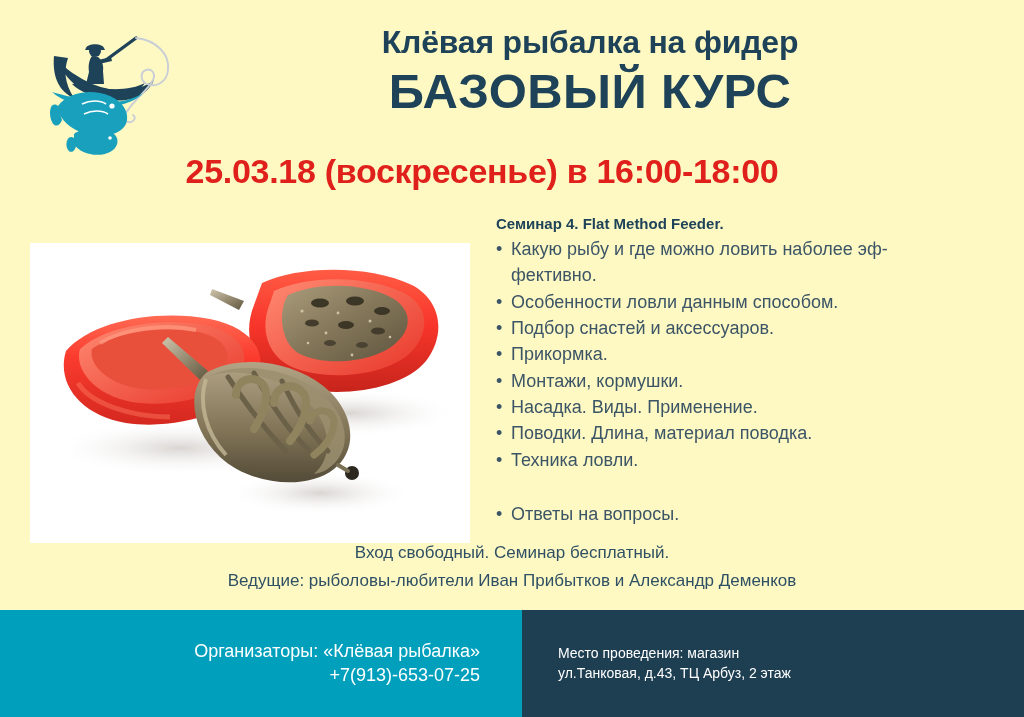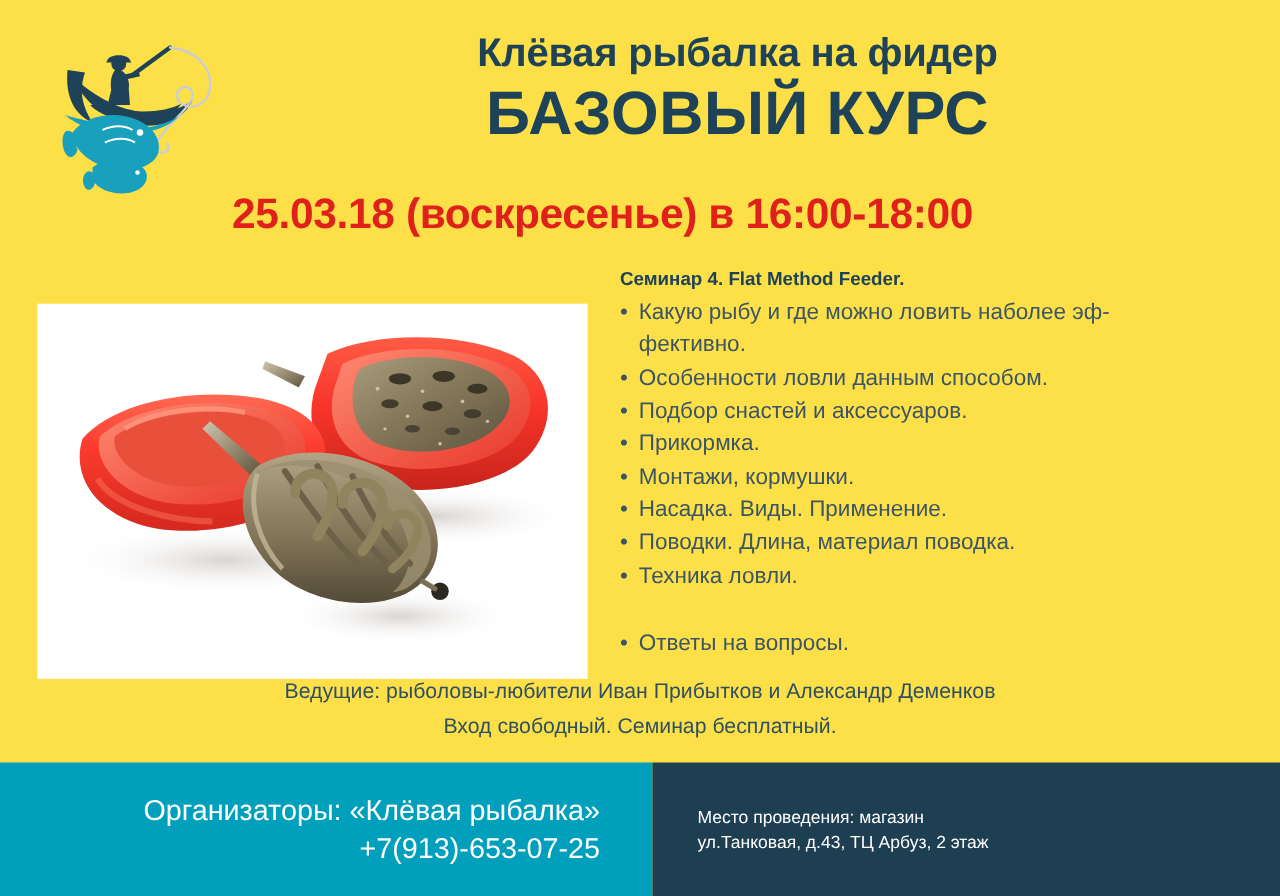--- a/index.html
+++ b/index.html
@@ -8,21 +8,21 @@
     padding: 0;
     background: #ffffff;
   }
   body {
     font-family: "Liberation Sans", "DejaVu Sans", sans-serif;
   }
   #poster {
     position: relative;
     width: 1024px;
     height: 717px;
-    background: #fde047;
+    background: #fef9c3;
     overflow: hidden;
   }
 
   
   .logo {
     position: absolute;
     left: 48px;
     top: 26px;
     width: 130px;
     height: 140px;
@@ -149,21 +149,21 @@
     background: #00a0bd;
     display: flex;
     flex-direction: column;
     align-items: flex-end;
     justify-content: center;
     box-sizing: border-box;
     padding-right: 42px;
   }
   .footer-left div {
     color: #ffffff;
-    font-size: 23px;
+    font-size: 18px;
     line-height: 1.30;
     white-space: nowrap;
     text-align: right;
   }
   .footer-right {
     width: 502px;
     height: 107px;
     background: #1e3e52;
     display: flex;
     flex-direction: column;
@@ -355,22 +355,22 @@
       <li>Прикормка.</li>
       <li>Монтажи, кормушки.</li>
       <li>Насадка. Виды. Применение.</li>
       <li>Поводки. Длина, материал поводка.</li>
       <li>Техника ловли.</li>
       <li class="spacer-before">Ответы на вопросы.</li>
     </ul>
   </div>
 
   <div class="notes">
+    <div>Вход свободный. Семинар бесплатный.</div>
     <div>Ведущие: рыболовы-любители Иван Прибытков и Александр Деменков</div>
-    <div>Вход свободный. Семинар бесплатный.</div>
   </div>
 
   <div class="footer">
     <div class="footer-left">
       <div>Организаторы: «Клёвая рыбалка»</div>
       <div>+7(913)-653-07-25</div>
     </div>
     <div class="footer-right">
       <div>Место проведения: магазин</div>
       <div>ул.Танковая, д.43, ТЦ Арбуз, 2 этаж</div>

